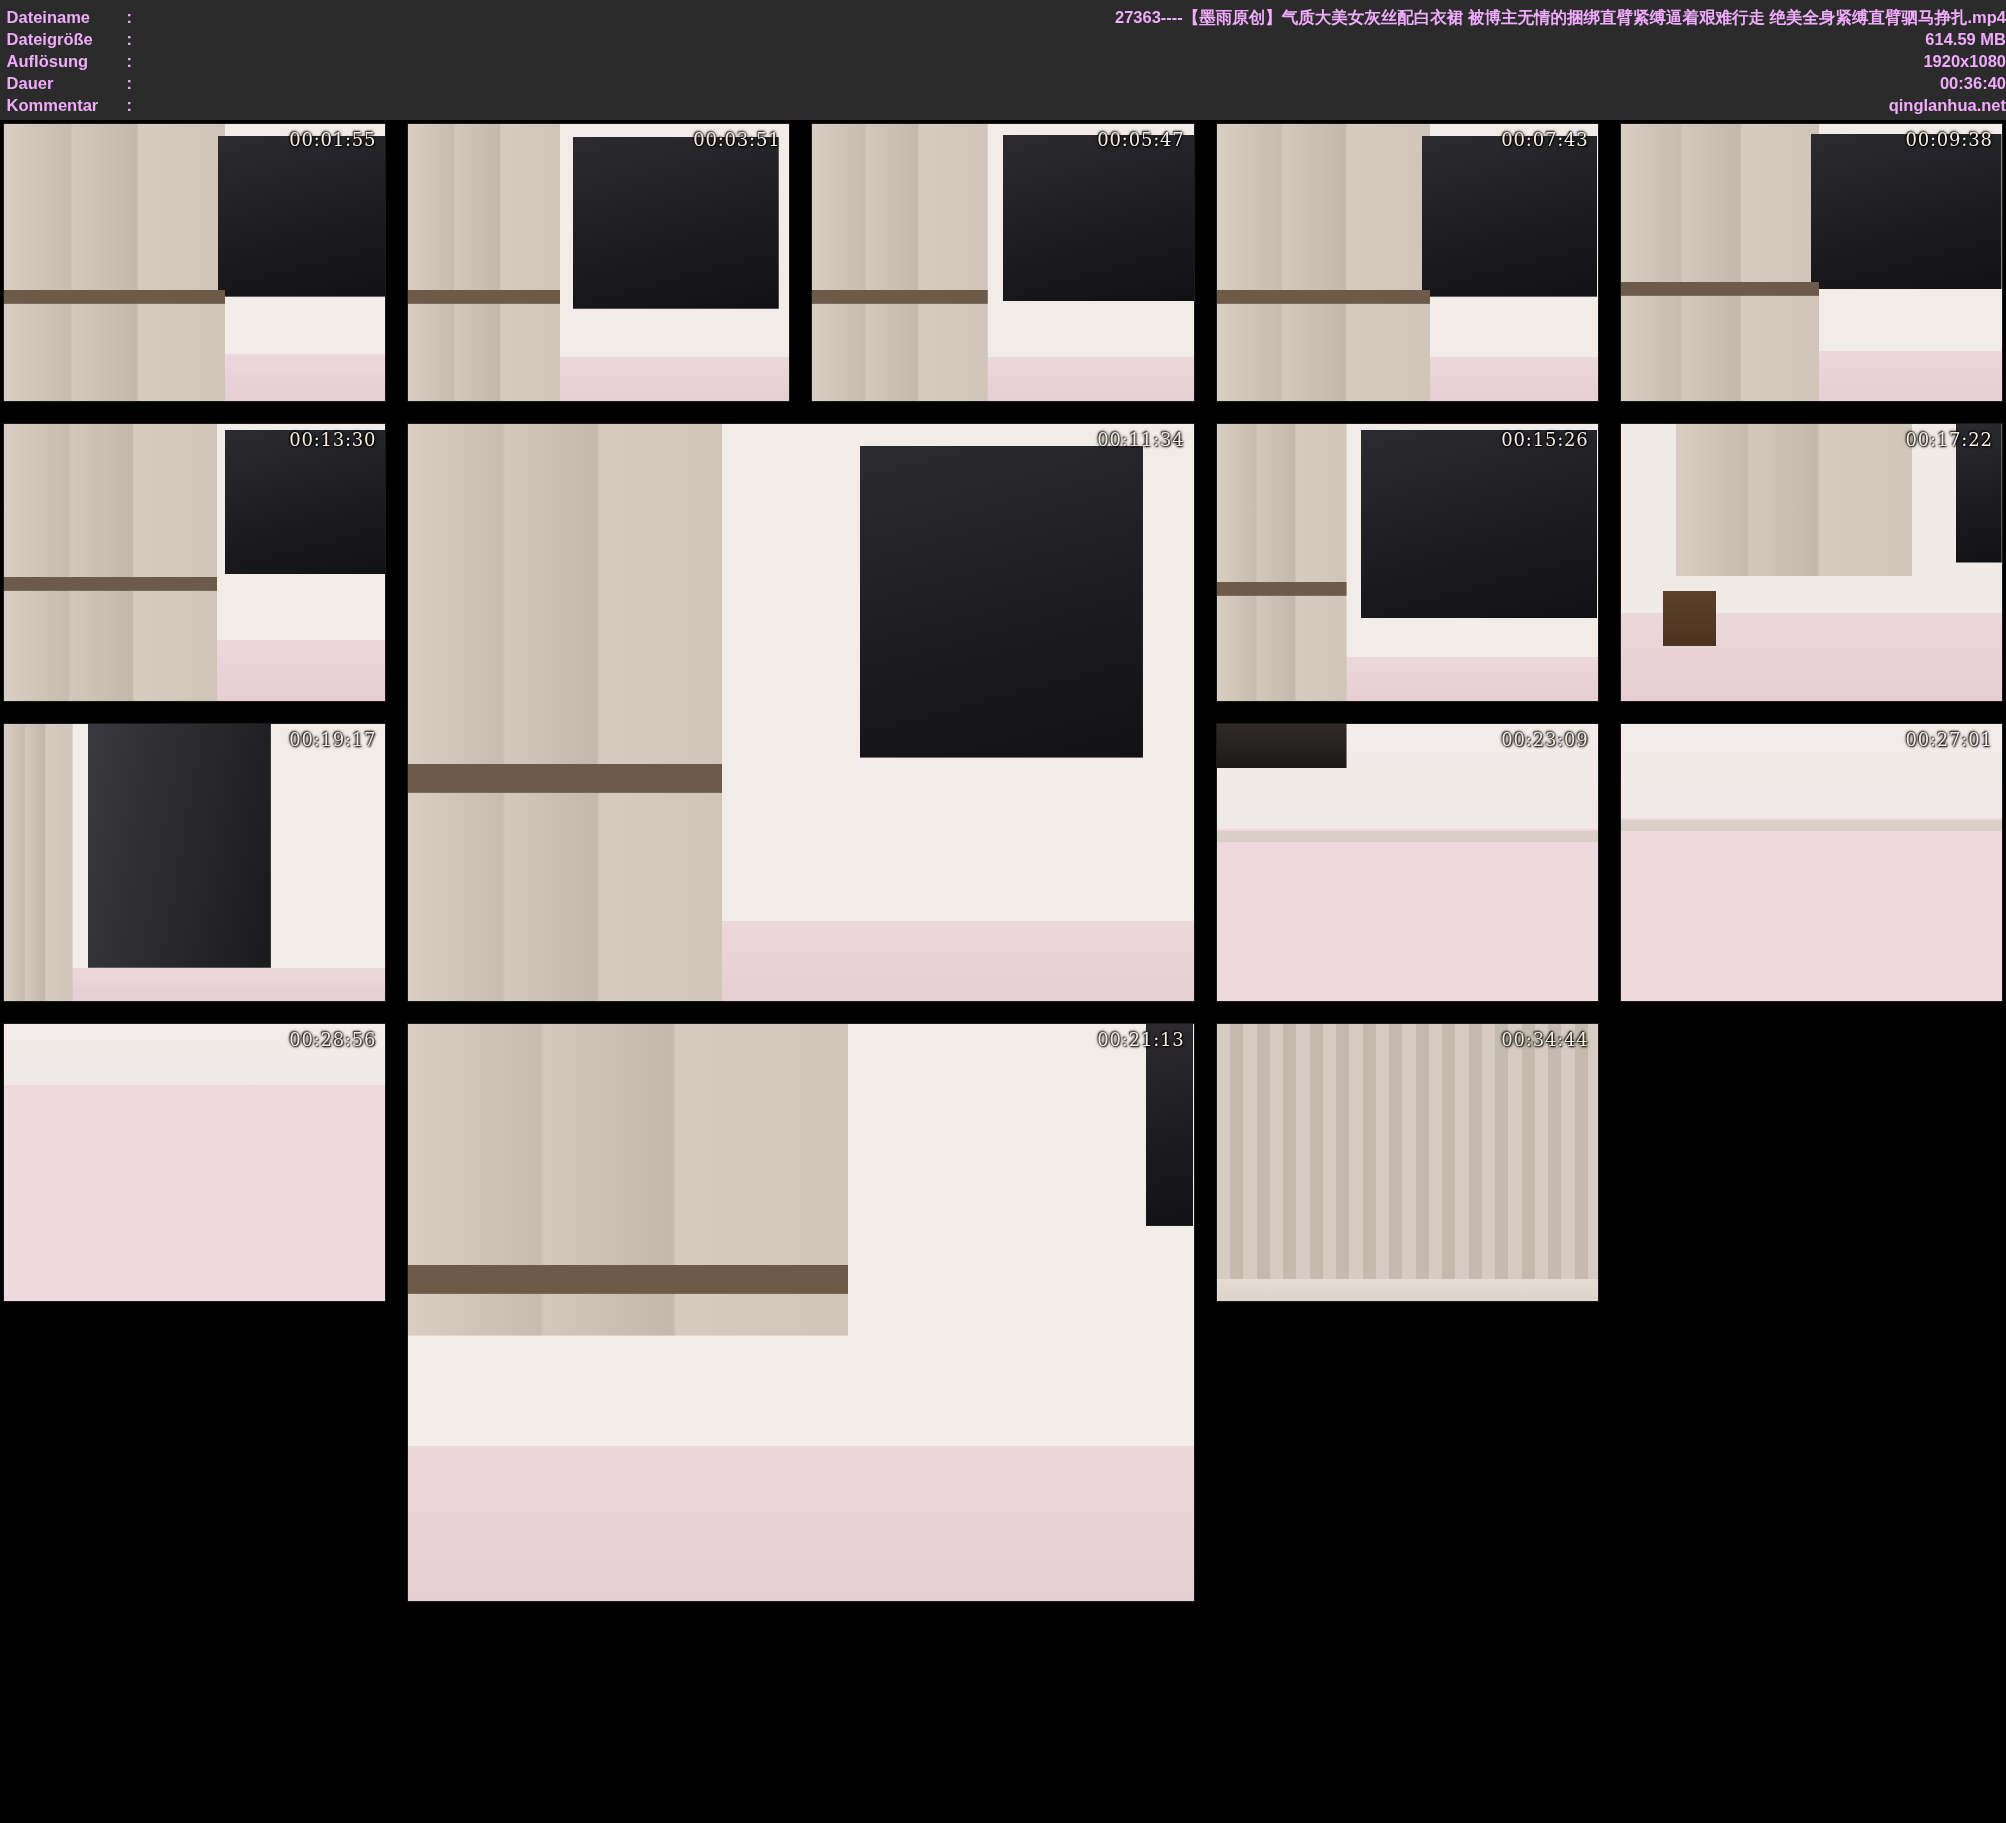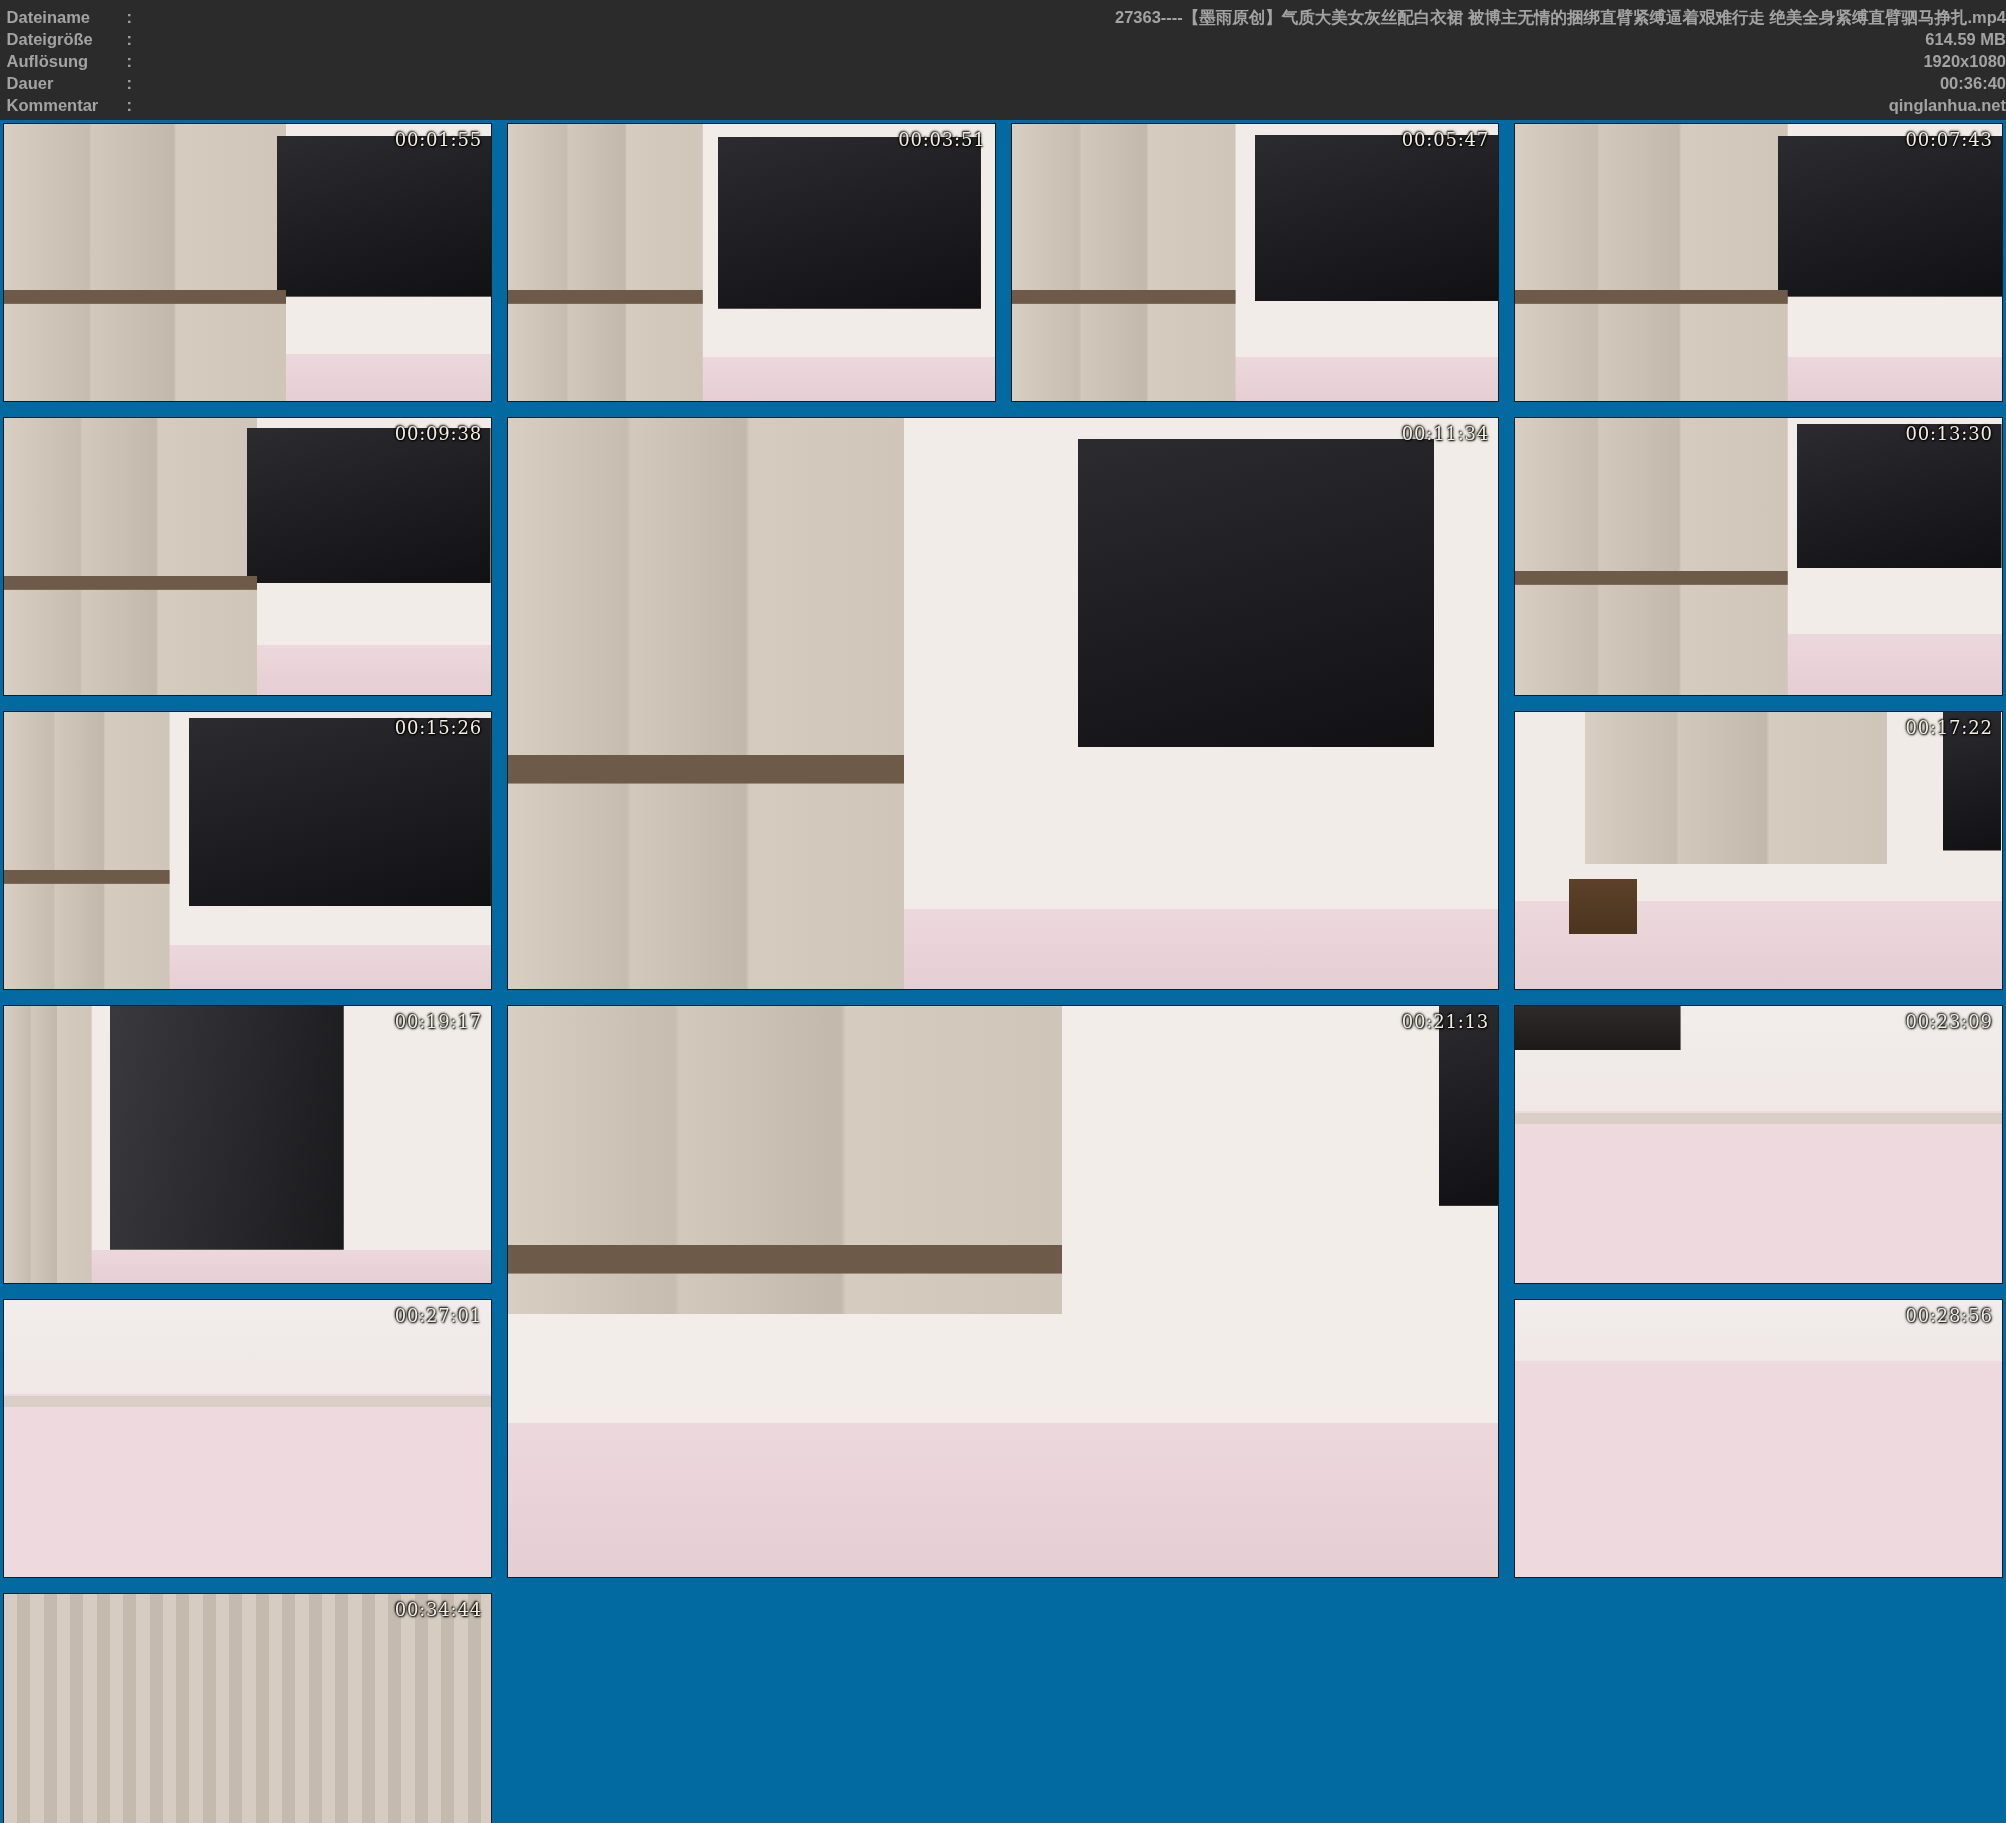--- a/index.html
+++ b/index.html
@@ -6,41 +6,41 @@
   body{
     width:2006px;height:1823px;overflow:hidden;
     background:#282828;
     font-family:"Liberation Sans","DejaVu Sans",sans-serif;
   }
   
   .meta-header{
     height:120px;box-sizing:border-box;
     padding:5.8px 0 0 6.6px;
     background:#2b2b2b;
-    color:#a3a3a3;
+    color:#f0abfc;
   }
   .meta-row{
     display:flex;align-items:baseline;
     height:22px;line-height:22px;
     font-size:16.5px;font-weight:bold;
     white-space:nowrap;
   }
   .meta-label{width:120px;flex:0 0 120px;}
   .meta-colon{width:20px;flex:0 0 20px;text-align:left;}
   .meta-value{flex:1 1 auto;overflow:hidden;text-overflow:ellipsis;text-align:right;}
   
   .sheet{
     box-sizing:border-box;
     width:2006px;height:1704px;
     padding:3.3px;
     display:grid;
-    grid-template-columns:repeat(4,1fr);
+    grid-template-columns:repeat(5,1fr);
     grid-template-rows:repeat(6,279px);
-    gap:15px;
-    background:#0369a1;
+    gap:21px;
+    background:#000000;
   }
   .thumb{
     position:relative;
     overflow:hidden;
     border:0.8px solid #1b1b1b;
     background:#d8cec4;
   }
   .thumb.big1{grid-column:2/4;grid-row:2/4;}
   .thumb.big2{grid-column:2/4;grid-row:4/6;}
   .tstamp{

